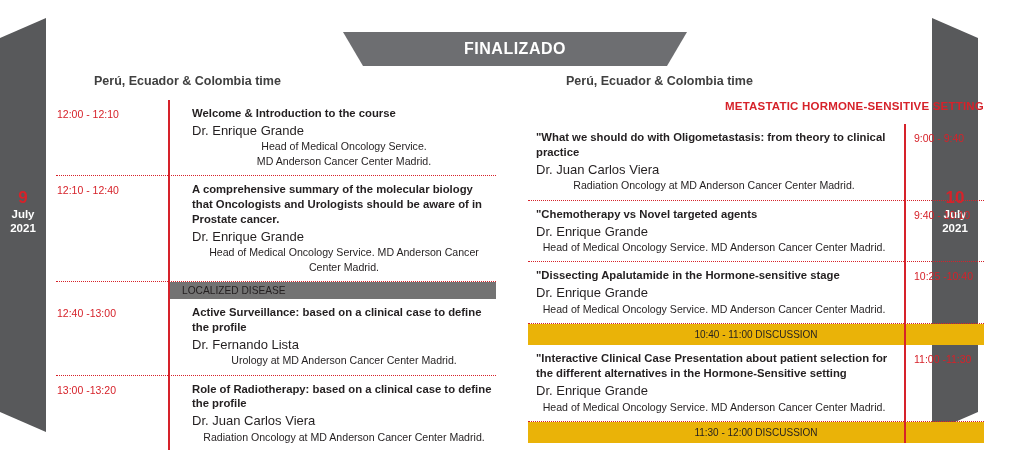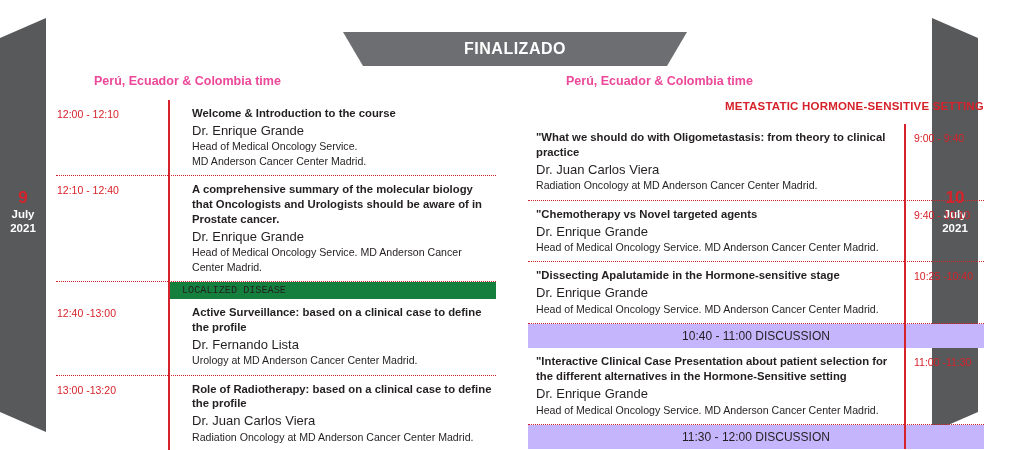--- a/index.html
+++ b/index.html
@@ -81,21 +81,21 @@
 
   
   .col {
     position: absolute;
     top: 74px;
   }
   .col.left-col { left: 56px; width: 440px; }
   .col.right-col { left: 528px; width: 456px; }
 
   .tz-head {
-    color: #ec4899;
+    color: #404040;
     font-size: 12.5px;
     font-weight: bold;
     margin: 0 0 12px 0;
     padding-left: 38px;
   }
   .section-head {
     color: #d6222a;
     font-size: 11.5px;
     font-weight: bold;
     letter-spacing: 0.2px;
@@ -148,28 +148,28 @@
     font-size: 13px;
     line-height: 1.35;
     margin: 1px 0 0 0;
     color: #231f20;
   }
   .aff {
     font-size: 10.6px;
     line-height: 1.35;
     margin: 0;
     color: #231f20;
+    text-align: center;
   }
   .band {
-    background: #15803d;
+    background: #737373;
     font-size: 10.2px;
     padding: 3px 0 3px 14px;
     margin-left: 112px;
     color: #231f20;
-    font-family: Liberation Mono, monospace;
   }
   .band-row {
     display: flex;
     align-items: stretch;
   }
 
   
   .right-list { position: relative; }
   .r-rail {
     position: absolute;
@@ -194,22 +194,22 @@
   .r-time {
     width: 78px;
     flex: 0 0 78px;
     color: #d6222a;
     font-size: 10.5px;
     padding-top: 2px;
     padding-left: 8px;
     box-sizing: border-box;
   }
   .r-band {
-    background: #c4b5fd;
-    font-size: 12px;
+    background: #eab308;
+    font-size: 10px;
     text-align: center;
     padding: 5px 0;
     margin: 0;
     color: #231f20;
   }
 </style>
 </head>
 <body>
 
 <div class="page">

